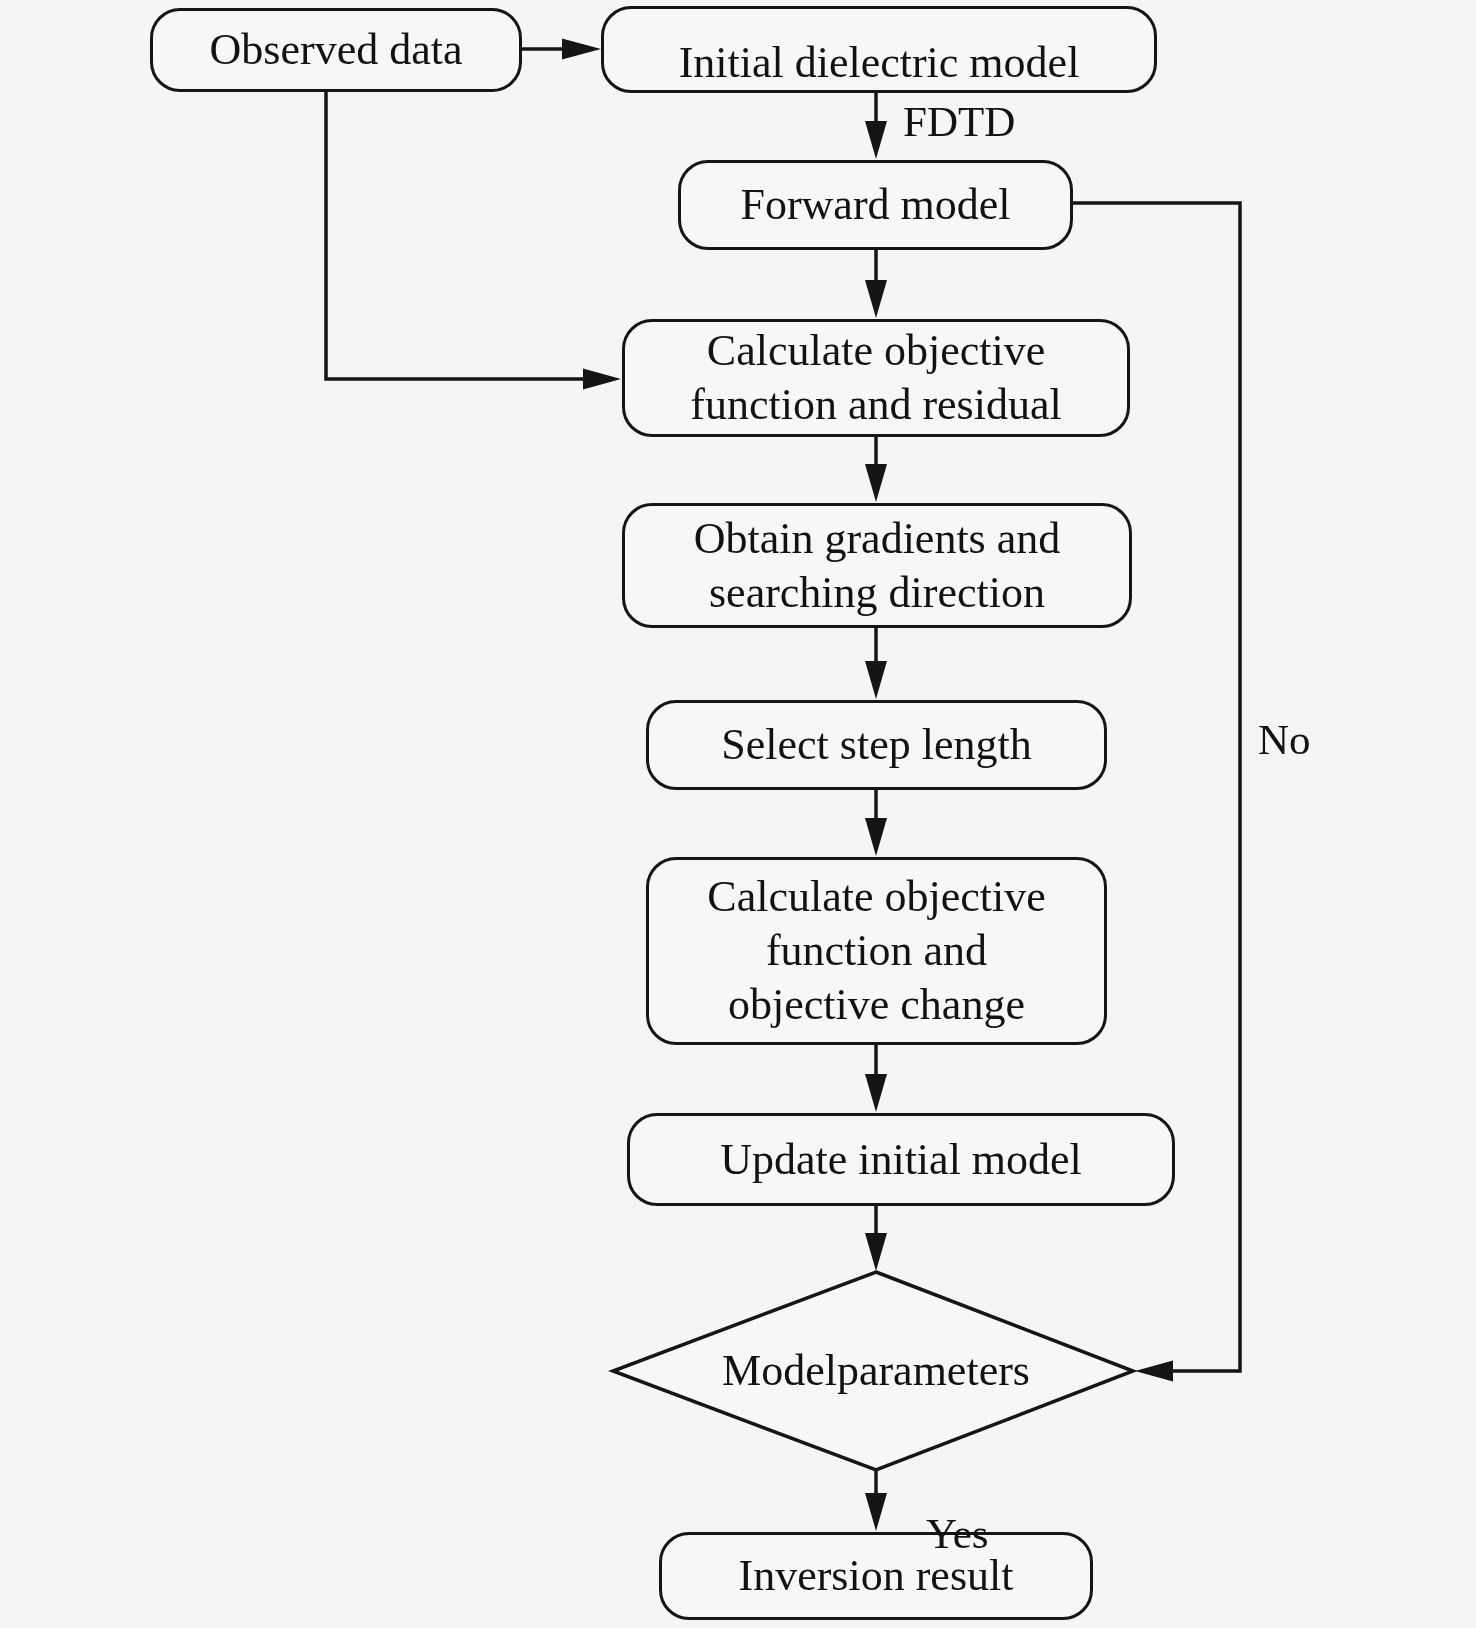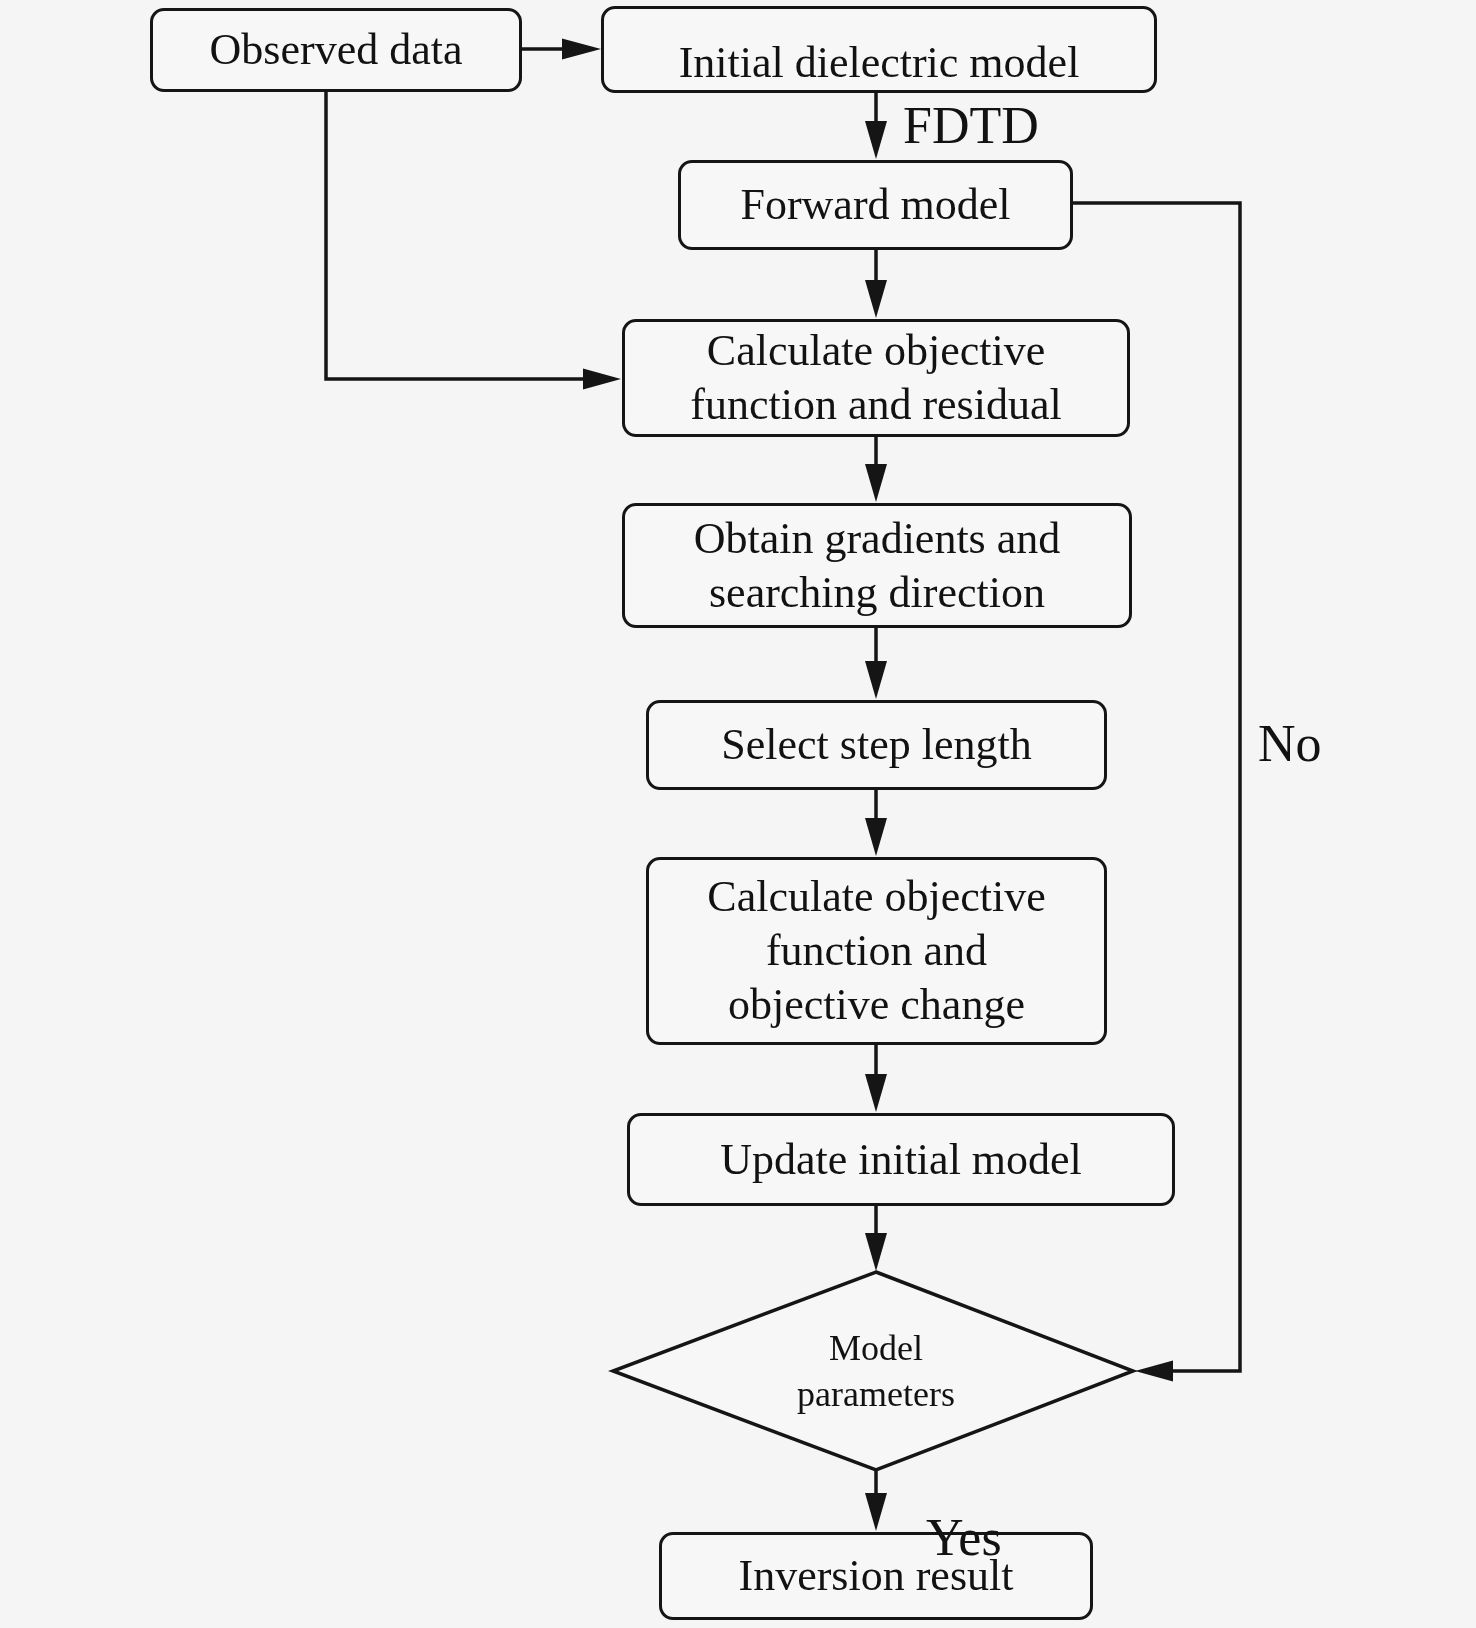--- a/index.html
+++ b/index.html
@@ -14,45 +14,45 @@
     overflow:hidden;
     color:#121212;
   }
   .connectors{
     position:absolute;left:0;top:0;width:1476px;height:1628px;
   }
   .node{
     position:absolute;
     box-sizing:border-box;
     border:3.5px solid #151515;
-    border-radius:14px;
+    border-radius:30px;
     background:#f7f7f7;
     display:flex;
     flex-direction:column;
     align-items:center;
     justify-content:center;
     text-align:center;
     font-size:44px;
     line-height:1.22;
     white-space:nowrap;
   }
   .node span{display:block;}
   .diamond-text{
     position:absolute;
     display:flex;
-    flex-direction:column;
+    flex-direction:row;
     align-items:center;
     justify-content:center;
     text-align:center;
-    font-size:36px;
+    font-size:44px;
     line-height:1.28;
   }
   .edge-label{
     position:absolute;
-    font-size:52px;
+    font-size:43px;
     line-height:1;
     white-space:nowrap;
   }
 </style>
 </head>
 <body>
 
 <div class="stage">
 
   <svg class="connectors" viewBox="0 0 1476 1628" xmlns="http://www.w3.org/2000/svg">

